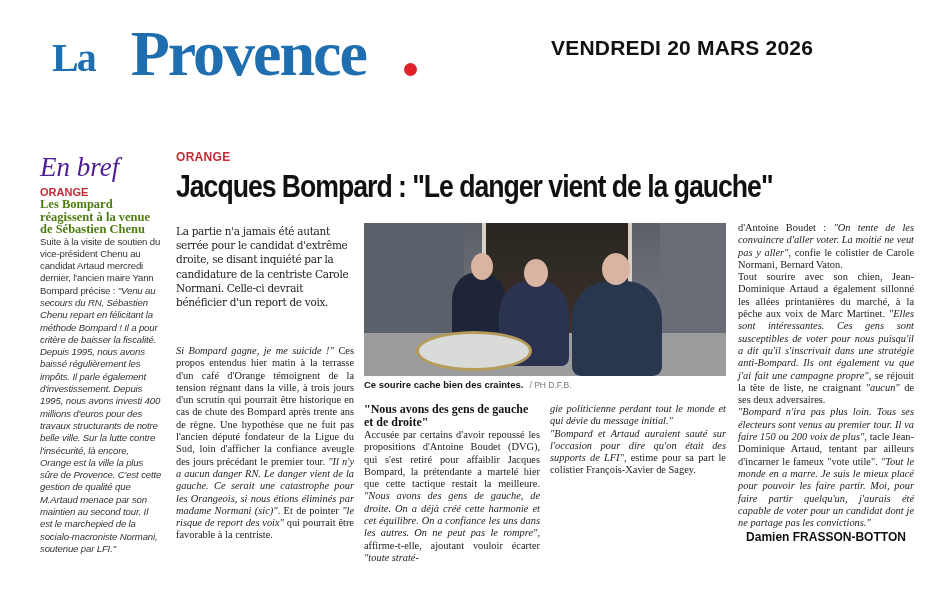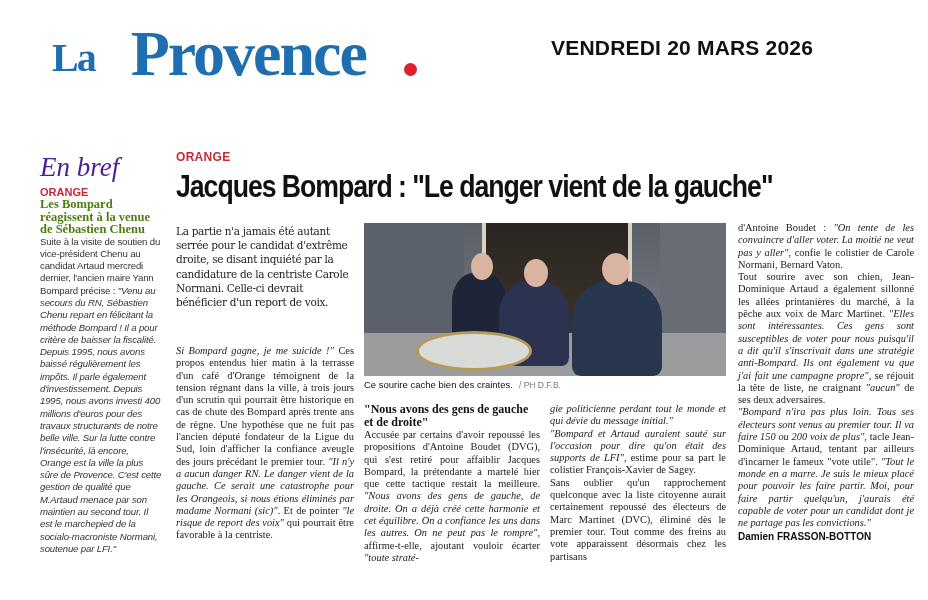--- a/index.html
+++ b/index.html
@@ -35,41 +35,41 @@
 
     .chapeau { position: absolute; left: 176px; top: 224px; width: 178px; font-family: "DejaVu Serif", serif; font-size: 10.5px; line-height: 14.2px; color: #222; letter-spacing: -0.3px; }
 
     .col { position: absolute; font-family: "Liberation Serif", serif; font-size: 10.4px; line-height: 12.3px; color: #222; text-align: justify; }
     .col .it { font-style: italic; }
     .col1 { left: 176px; top: 345px; width: 178px; }
     .col2 { left: 364px; top: 403px; width: 176px; }
     .col3 { left: 550px; top: 403px; width: 176px; }
     .col4 { left: 738px; top: 222px; width: 176px; }
     .subhead { font-family: "Liberation Serif", serif; font-weight: bold; font-size: 12px; line-height: 12.5px; color: #111; margin-bottom: 1px; text-align: left; }
-    .byline { font-family: "Liberation Sans", sans-serif; font-weight: bold; font-size: 10px; text-align: left; margin-top: 2px; color: #111; }
+    .byline { font-family: "Liberation Sans", sans-serif; font-weight: bold; font-size: 12px; text-align: center; margin-top: 2px; color: #111; }
 
     
     .photo { position: absolute; left: 364px; top: 223px; width: 362px; height: 153px; overflow: hidden;
       background: linear-gradient(180deg, #5a5f68 0%, #6d727a 50%, #8a8d91 100%); }
     .photo .wall-left { position: absolute; left: 0; top: 0; width: 100px; height: 153px; background: #5b616a; }
     .photo .door { position: absolute; left: 118px; top: 0; width: 150px; height: 120px; background: linear-gradient(180deg,#2a2520,#3c342c); border-left: 4px solid #d8d2c4; border-right: 4px solid #d8d2c4; }
     .photo .wall-right { position: absolute; left: 296px; top: 0; width: 66px; height: 153px; background: #686c74; }
     .photo .ground { position: absolute; left: 0; top: 110px; width: 362px; height: 43px; background: #9a9c9e; }
     .photo .person { position: absolute; border-radius: 40% 40% 10% 10%; }
     .p1 { left: 88px; top: 50px; width: 54px; height: 70px; background: #1f2538; }
     .p2 { left: 135px; top: 58px; width: 70px; height: 85px; background: #2c3350; }
     .p3 { left: 208px; top: 58px; width: 90px; height: 95px; background: #28364e; }
     .photo .head { position: absolute; border-radius: 50%; background: #d9b4a0; }
     .h1 { left: 107px; top: 30px; width: 22px; height: 27px; }
     .h2 { left: 160px; top: 36px; width: 24px; height: 28px; background: #d6ae9a; }
     .h3 { left: 238px; top: 30px; width: 28px; height: 32px; background: #e0b8a2; }
     .photo .table { position: absolute; left: 52px; top: 108px; width: 116px; height: 40px; border-radius: 50%; background: #d9dbd8; border: 3px solid #b59a5a; }
 
     .caption { position: absolute; left: 364px; top: 379px; font-family: "Liberation Sans", sans-serif; font-size: 9.5px; color: #111; }
-    .caption-bold { font-weight: normal; }
+    .caption-bold { font-weight: bold; }
     .caption-credit { color: #777; margin-left: 6px; font-size: 8.5px; }
   </style>
 </head>
 <body>
 
 <div class="masthead-logo">
   <span class="logo-la">La</span>
   <span class="logo-prov">Provence</span>
   <span class="logo-dot"></span>
 </div>
@@ -109,21 +109,20 @@
 </div>
 
 <div class="col col2">
   <div class="subhead">"Nous avons des gens de gauche et de droite"</div>
   <span>Accusée par certains d'avoir repoussé les propositions d'Antoine Boudet (DVG), qui s'est retiré pour affaiblir Jacques Bompard, la prétendante a martelé hier que cette tactique restait la meilleure. </span><span class="it">"Nous avons des gens de gauche, de droite. On a déjà créé cette harmonie et cet équilibre. On a confiance les uns dans les autres. On ne peut pas le rompre"</span><span>, affirme-t-elle, ajoutant vouloir écarter </span><span class="it">"toute straté-</span>
 </div>
 
 <div class="col col3">
   <span class="it">gie politicienne perdant tout le monde et qui dévie du message initial."</span><br>
   <span class="it">"Bompard et Artaud auraient sauté sur l'occasion pour dire qu'on était des supports de LFI"</span><span>, estime pour sa part le colistier François-Xavier de Sagey.</span><br>
-  <span>Sans oublier qu'un rapprochement quelconque avec la liste citoyenne aurait certainement repoussé des électeurs de Marc Martinet (DVC), éliminé dès le premier tour. Tout comme des freins au vote apparaissent désormais chez les partisans</span>
 </div>
 
 <div class="col col4">
   <span>d'Antoine Boudet : </span><span class="it">"On tente de les convaincre d'aller voter. La moitié ne veut pas y aller"</span><span>, confie le colistier de Carole Normani, Bernard Vaton.</span><br>
   <span>Tout sourire avec son chien, Jean-Dominique Artaud a également sillonné les allées printanières du marché, à la pêche aux voix de Marc Martinet. </span><span class="it">"Elles sont intéressantes. Ces gens sont susceptibles de voter pour nous puisqu'il a dit qu'il s'inscrivait dans une stratégie anti-Bompard. Ils ont également vu que j'ai fait une campagne propre"</span><span>, se réjouit la tête de liste, ne craignant </span><span class="it">"aucun"</span><span> de ses deux adversaires.</span><br>
   <span class="it">"Bompard n'ira pas plus loin. Tous ses électeurs sont venus au premier tour. Il va faire 150 ou 200 voix de plus"</span><span>, tacle Jean-Dominique Artaud, tentant par ailleurs d'incarner le fameux "vote utile". </span><span class="it">"Tout le monde en a marre. Je suis le mieux placé pour pouvoir les faire partir. Moi, pour faire partir quelqu'un, j'aurais été capable de voter pour un candidat dont je ne partage pas les convictions."</span>
   <div class="byline">Damien FRASSON-BOTTON</div>
 </div>
 
 </body></html>

